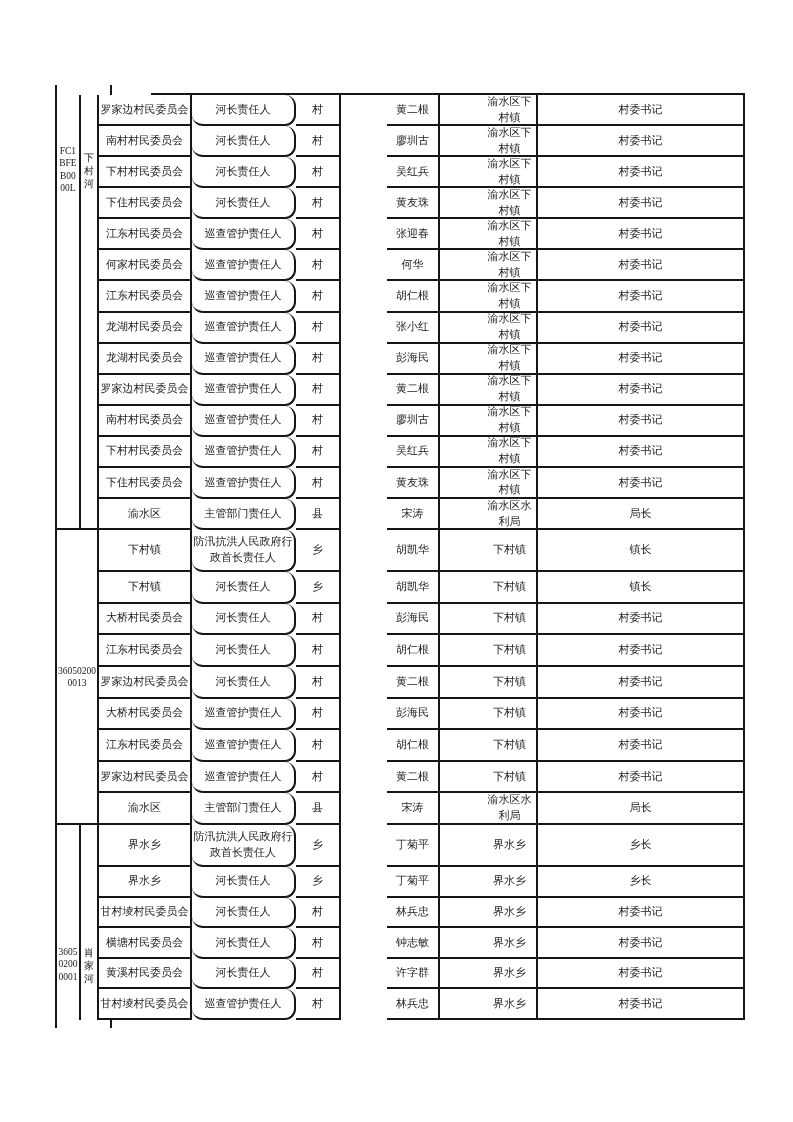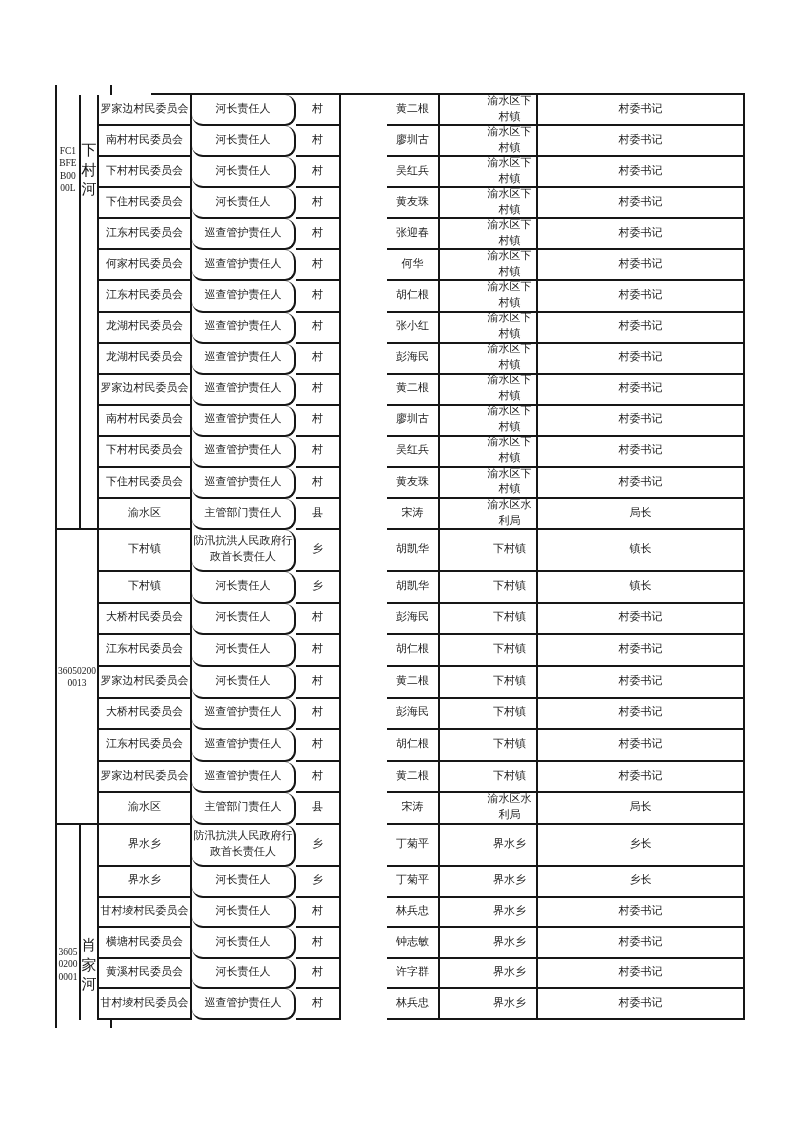--- a/index.html
+++ b/index.html
@@ -18,28 +18,28 @@
   .sec-2{height:195px;}
   .codecell,.rivercell{
     position:relative;box-sizing:border-box;
     border-right:2px solid #161616;border-bottom:2px solid #161616;
   }
   .codecell{width:55px;}
   .rivercell{width:41px;}
   .sec-2 .codecell,.sec-2 .rivercell{border-bottom:none;}
   .mtext{
     position:absolute;left:0;right:0;transform:translateY(-50%);
-    text-align:center;font-size:15px;line-height:1.3;
+    text-align:center;font-size:10px;line-height:1.3;
   }
   .codecell .mtext{font-size:9.5px;word-break:break-all;padding:0 1px;line-height:1.3;}
   .sec-0 .mtext{top:75px;}
   .sec-1 .mtext{top:147px;}
   .sec-2 .mtext{top:140px;}
   .rows{flex:1;display:flex;flex-direction:column;}
-  .row{display:flex;flex:1;min-height:0;font-family:Liberation Mono, monospace;}
+  .row{display:flex;flex:1;min-height:0;}
   .row.tall{flex:0 0 42px;}
   .cell{
     box-sizing:border-box;
     border-right:2px solid #161616;border-bottom:2px solid #161616;
     display:flex;align-items:center;justify-content:center;
     text-align:center;font-size:11px;line-height:1.45;
     padding:0 1px;overflow:hidden;
   }
   .c-org{width:93px;}
   .c-role{width:104px;border-radius:11px;}

